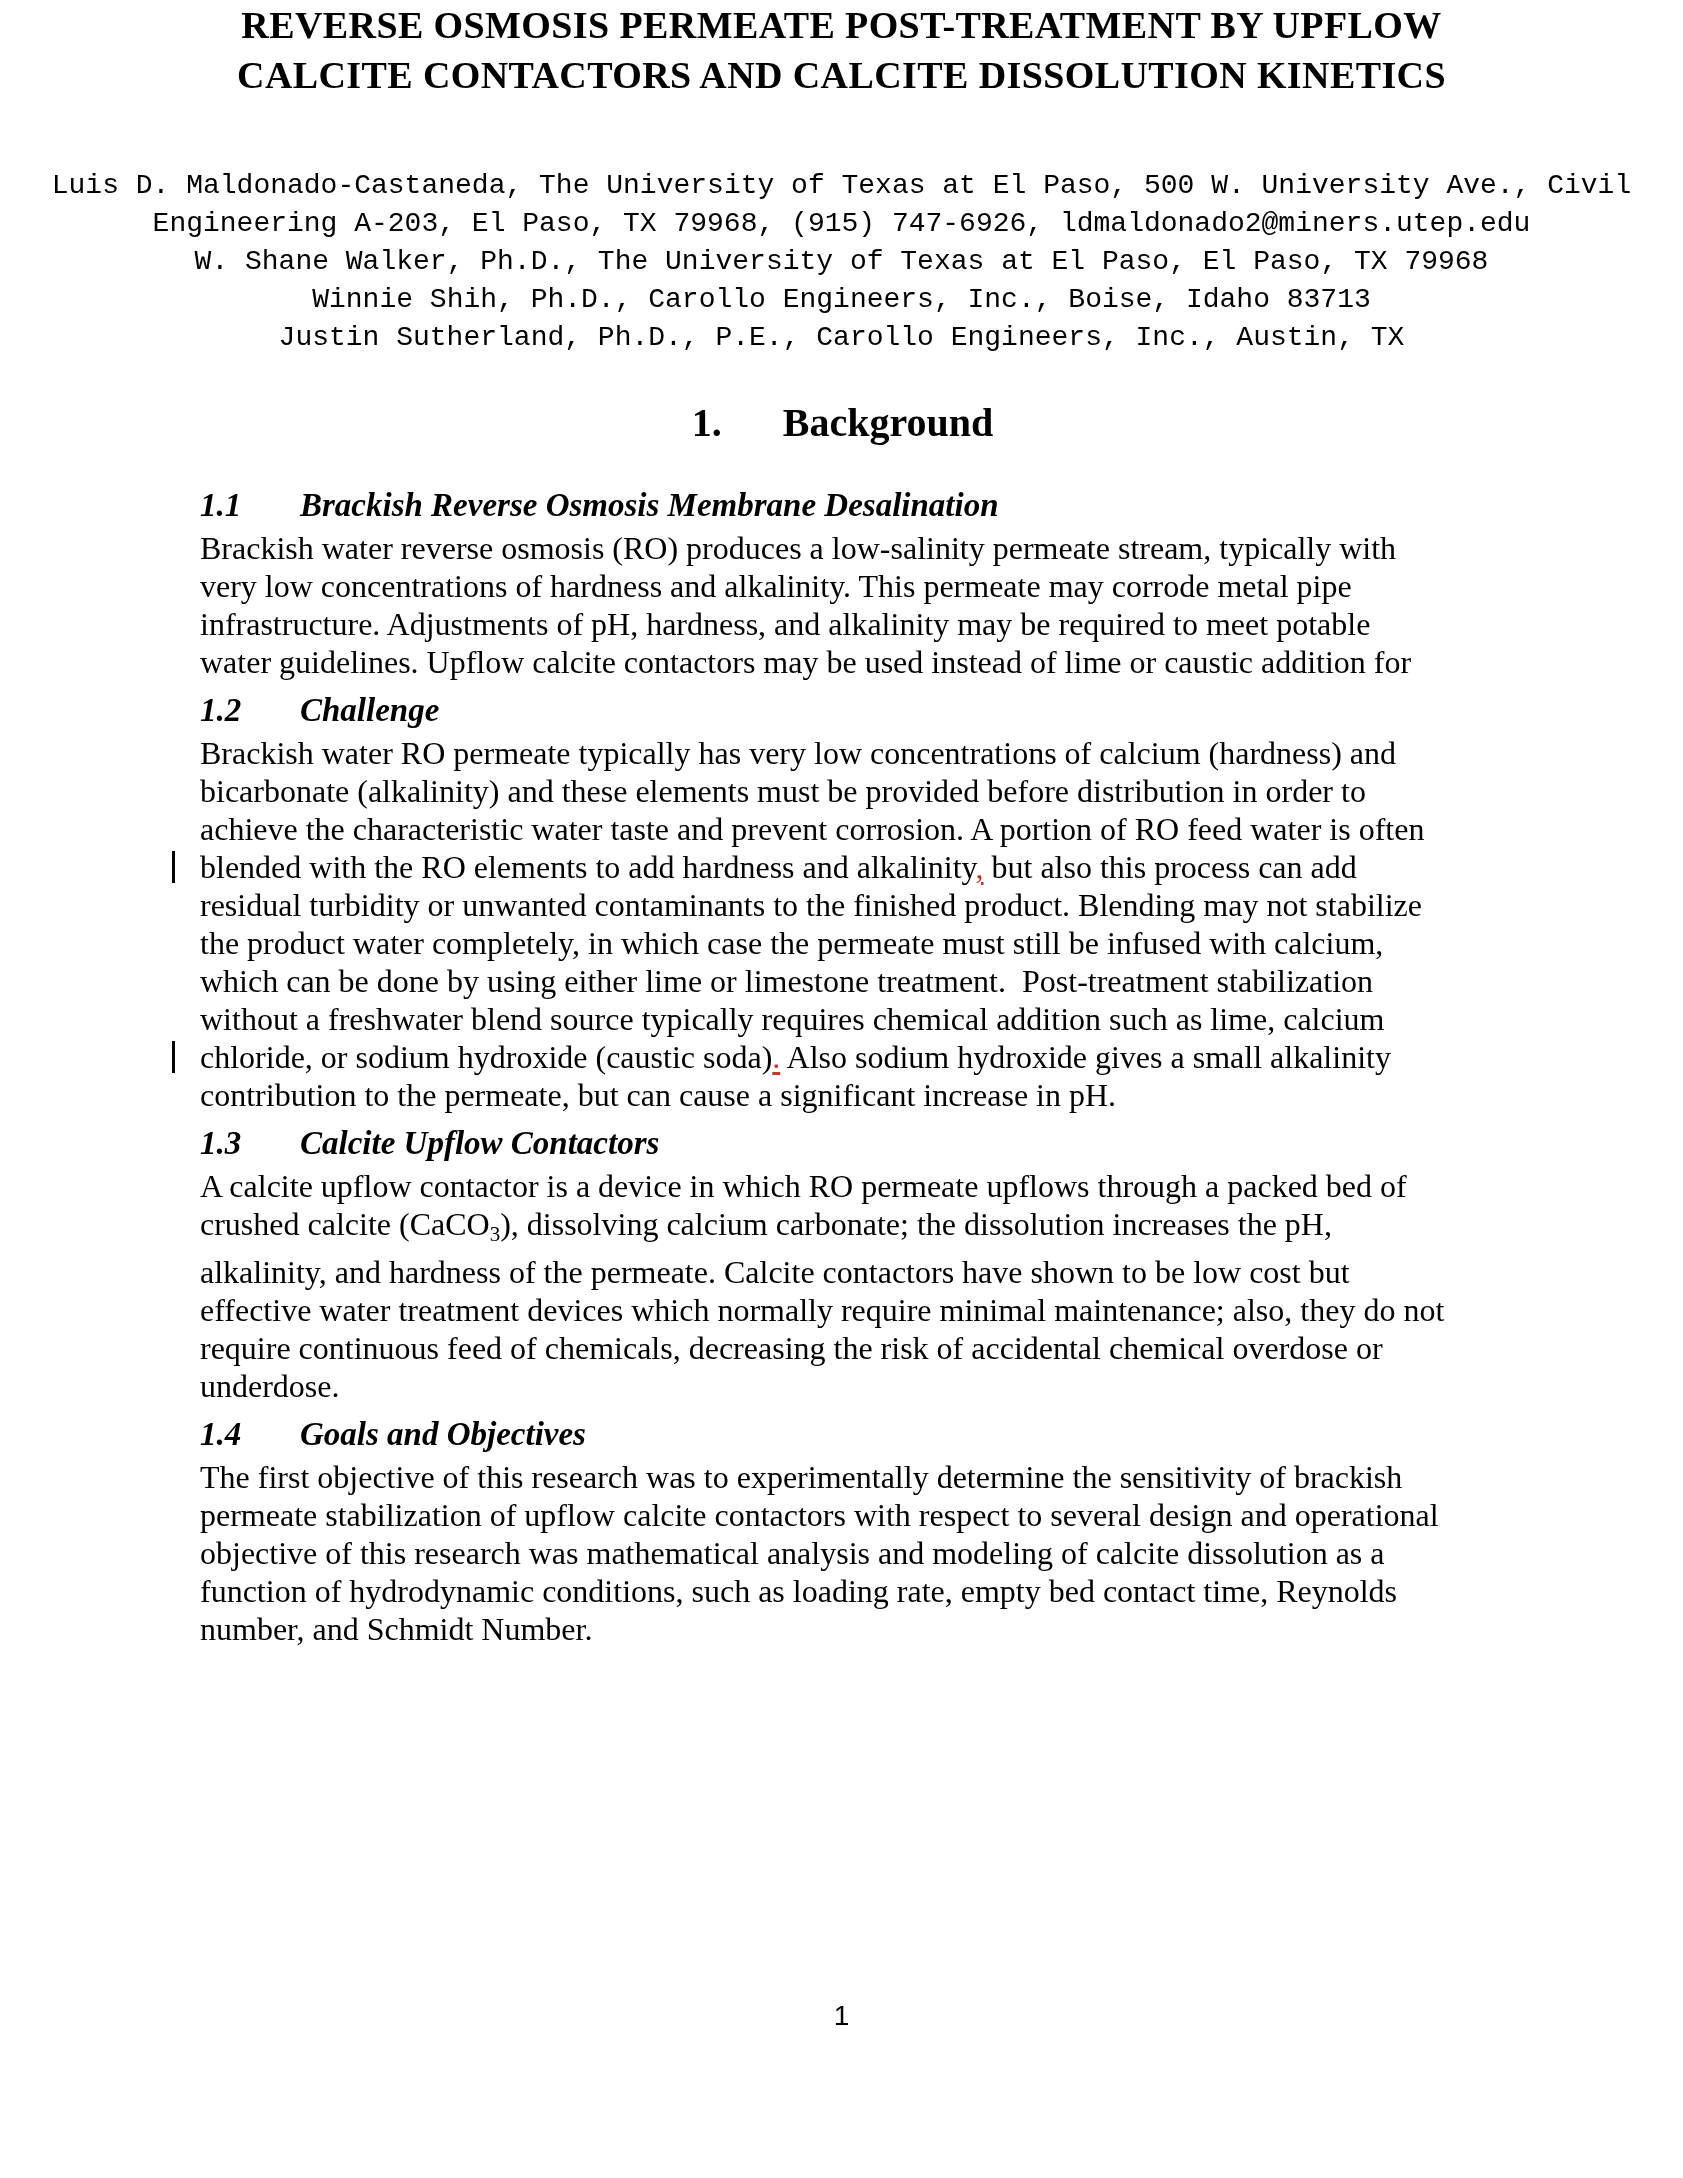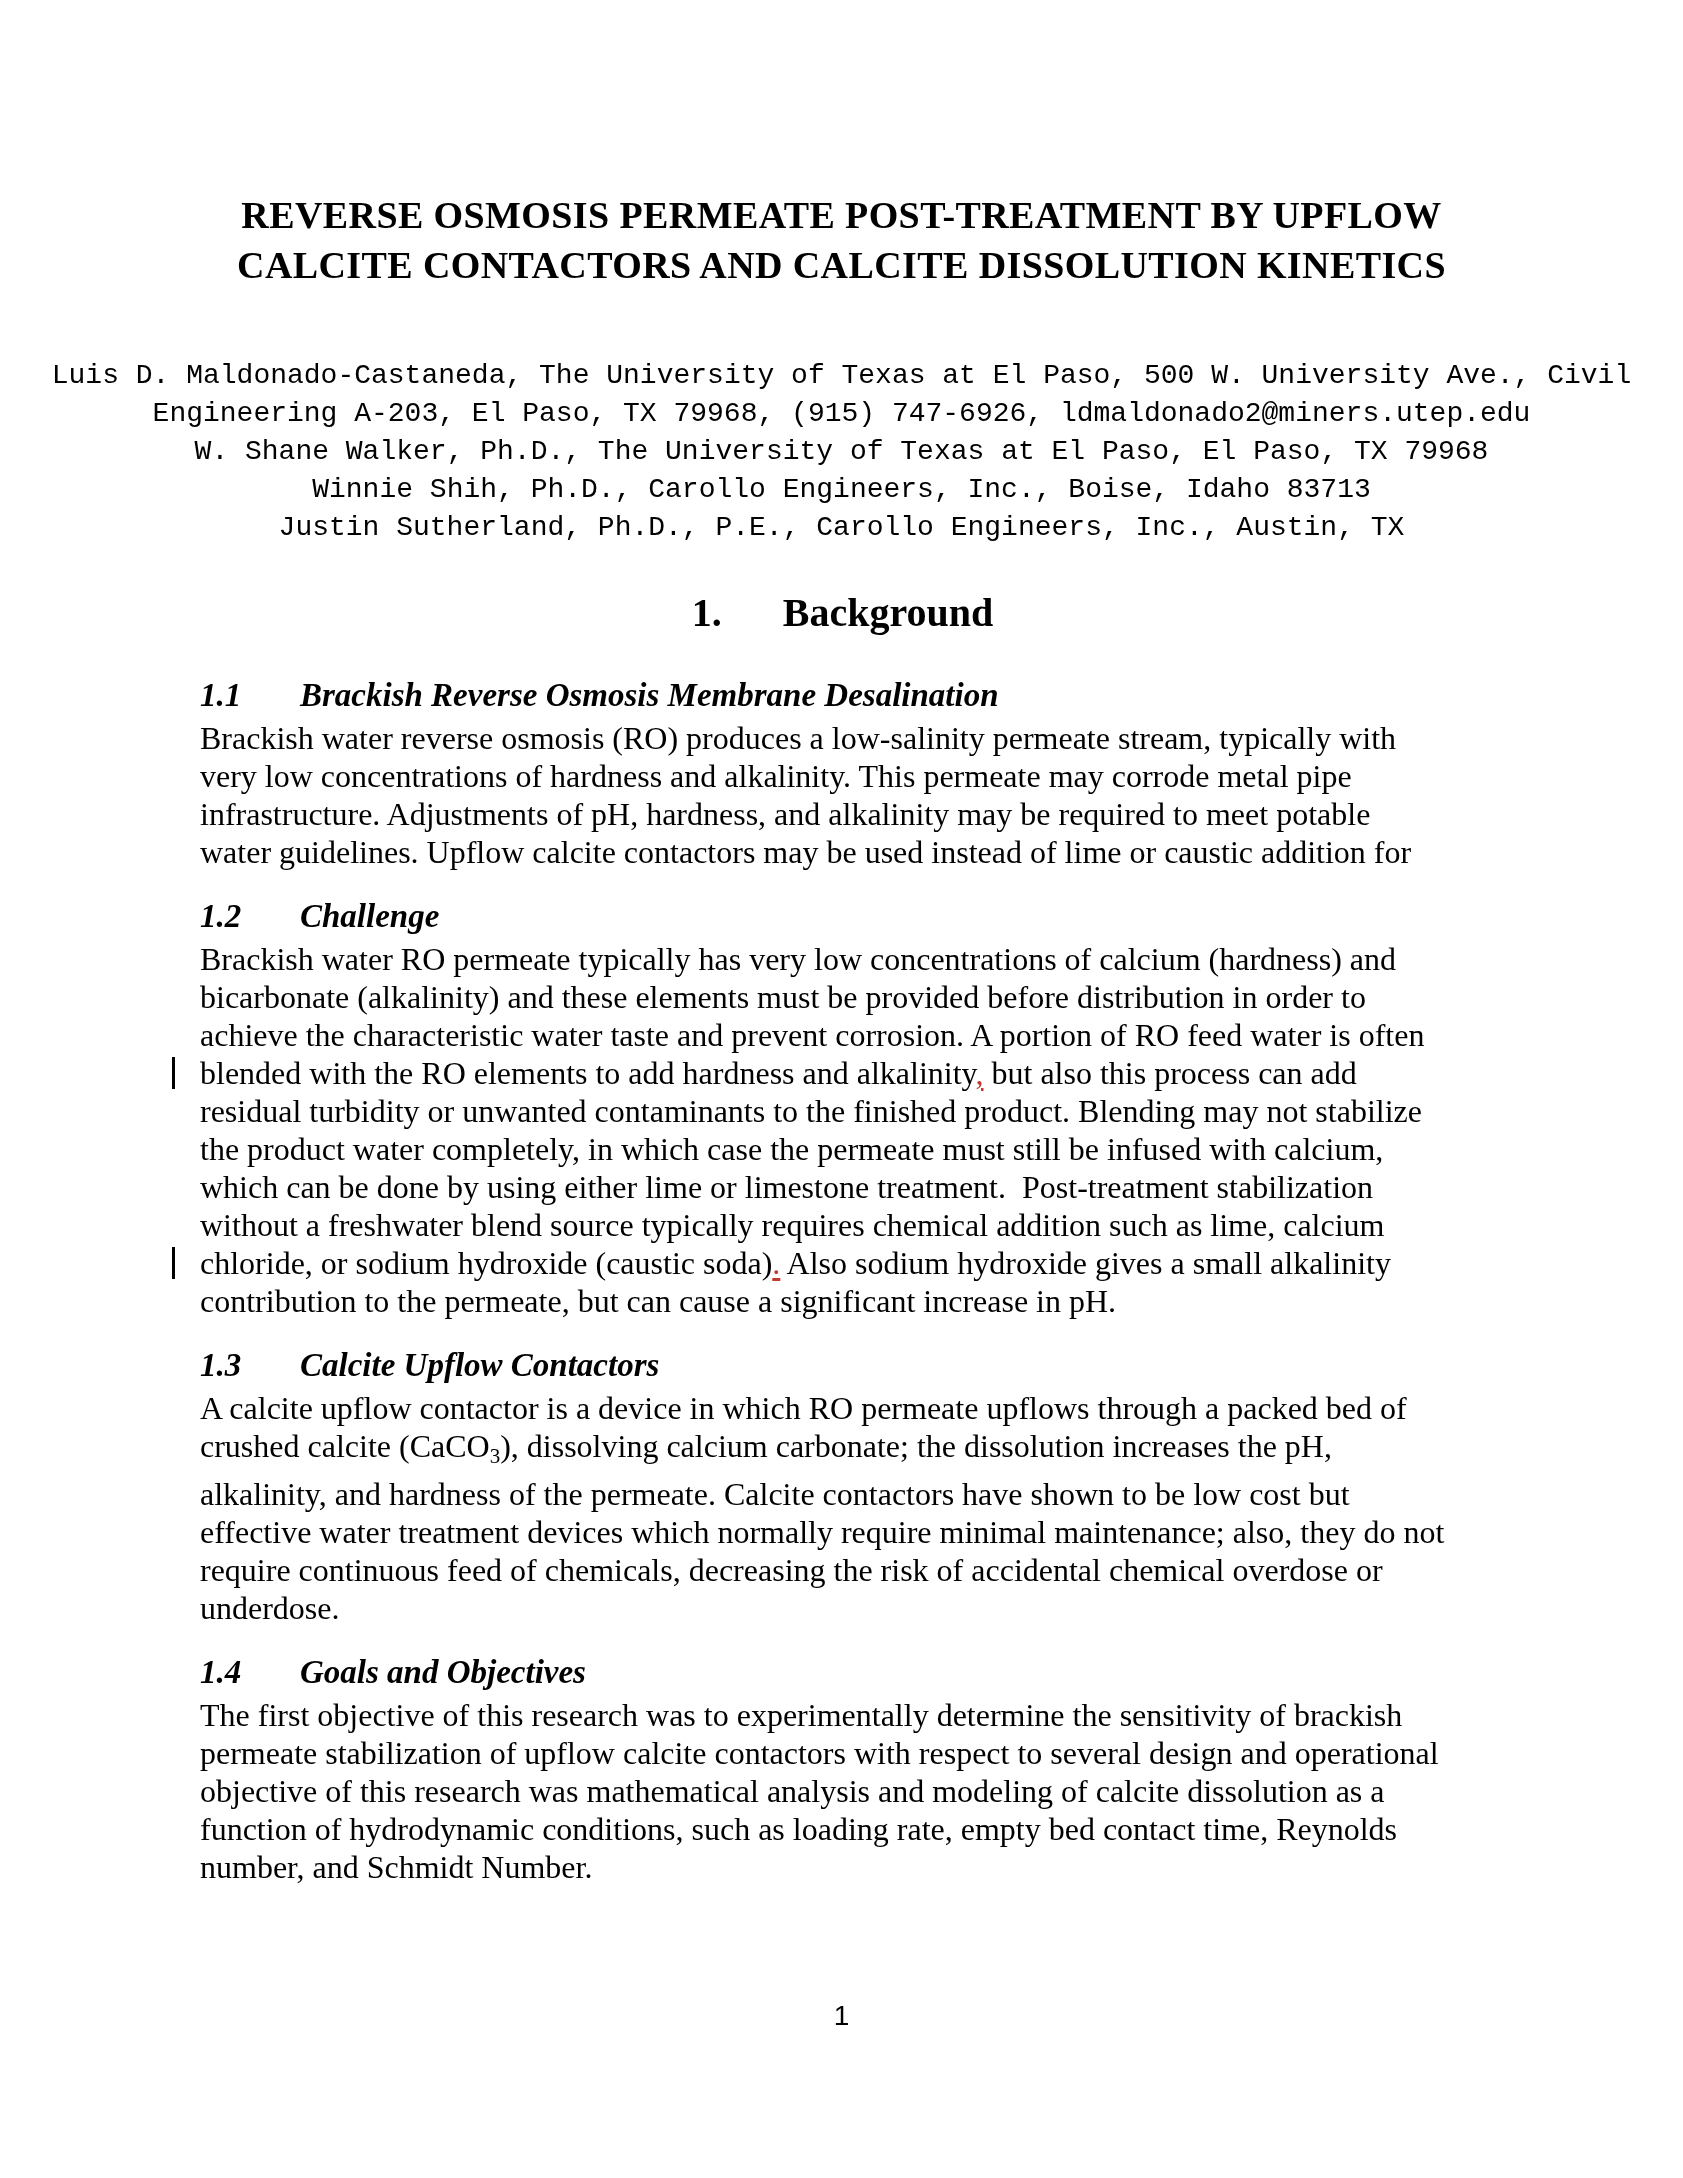--- a/index.html
+++ b/index.html
@@ -6,21 +6,20 @@
   .page {
     position: relative;
     width: 1683px;
     height: 2178px;
     background: #ffffff;
     color: #000000;
     overflow: hidden;
     font-family: "Liberation Serif", serif;
   }
   .doc-title {
-    padding-top: 190px;
     text-align: center;
     font-weight: bold;
     font-size: 38px;
     line-height: 50px;
     letter-spacing: 0.4px;
   }
   .authors {
     margin-top: 67px;
     text-align: center;
     font-family: Liberation Mono, monospace;
@@ -32,21 +31,21 @@
     margin-top: 42px;
     margin-bottom: 39px;
     display: flex;
     justify-content: center;
     align-items: baseline;
     gap: 61px;
     font-weight: bold;
     font-size: 40px;
     line-height: 48px;
   }
-  .section { margin-top: 26px; }
+  .section { margin-top: 10px; }
   .section-heading {
     font-size: 33px;
     font-weight: bold;
     font-style: italic;
     line-height: 38px;
     white-space: pre;
   }
   .section-number { display: inline-block; min-width: 100px; }
   .section-body {
     margin-top: 5px;

